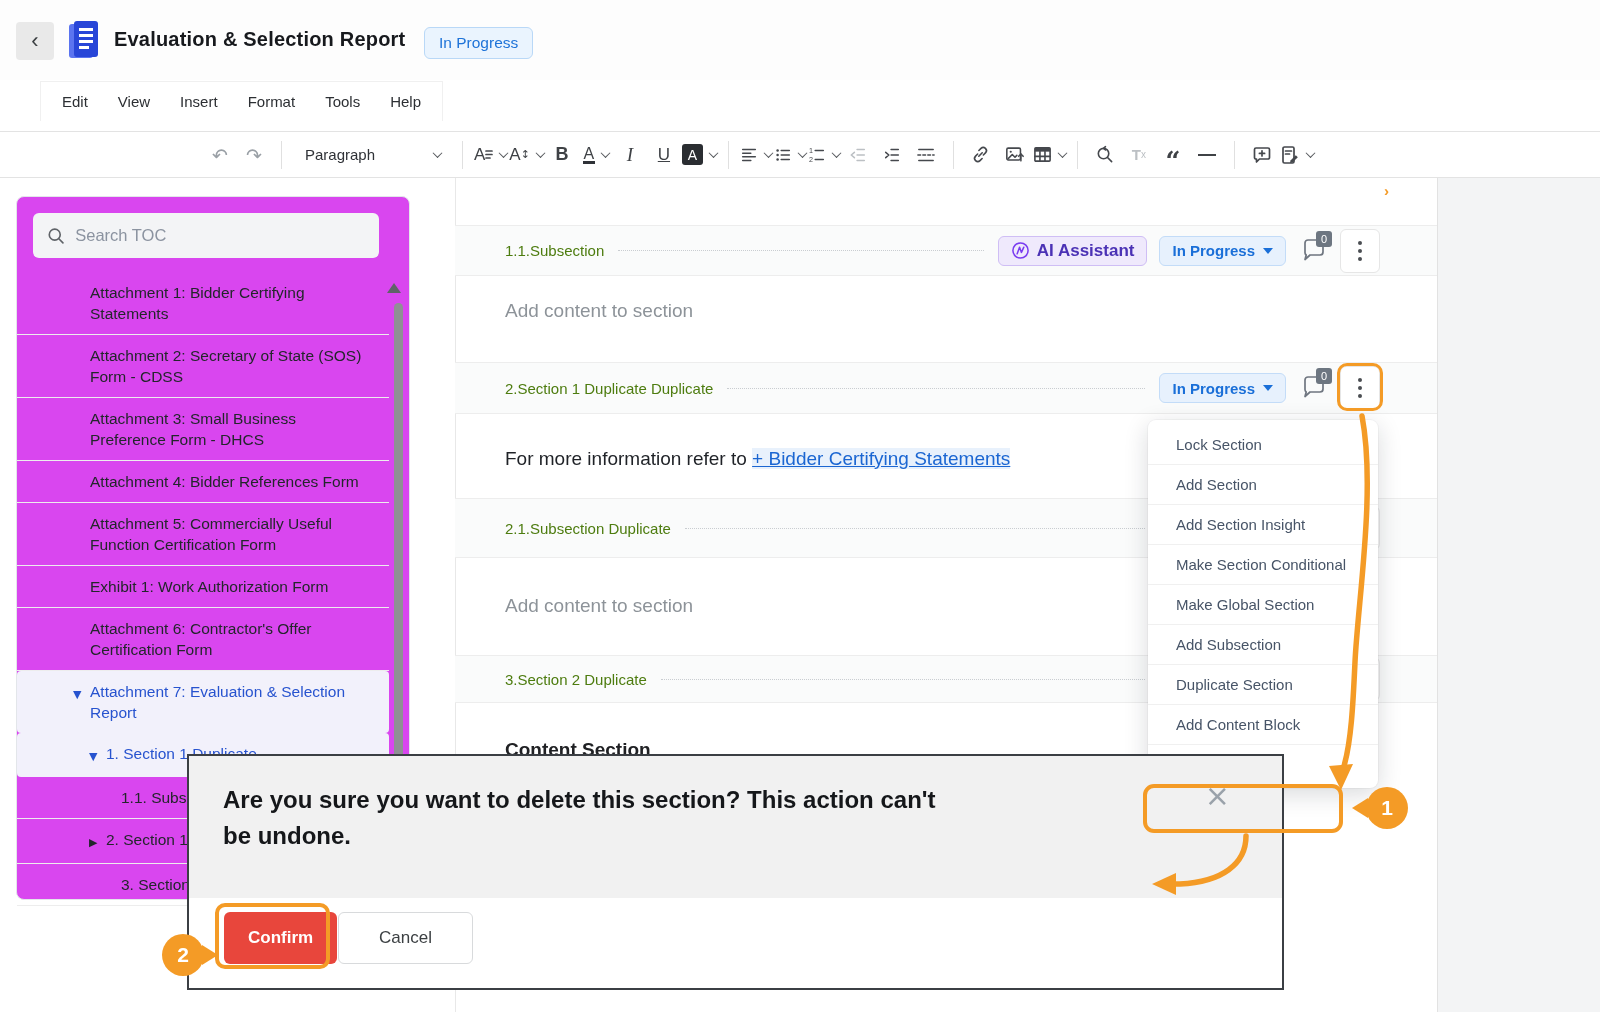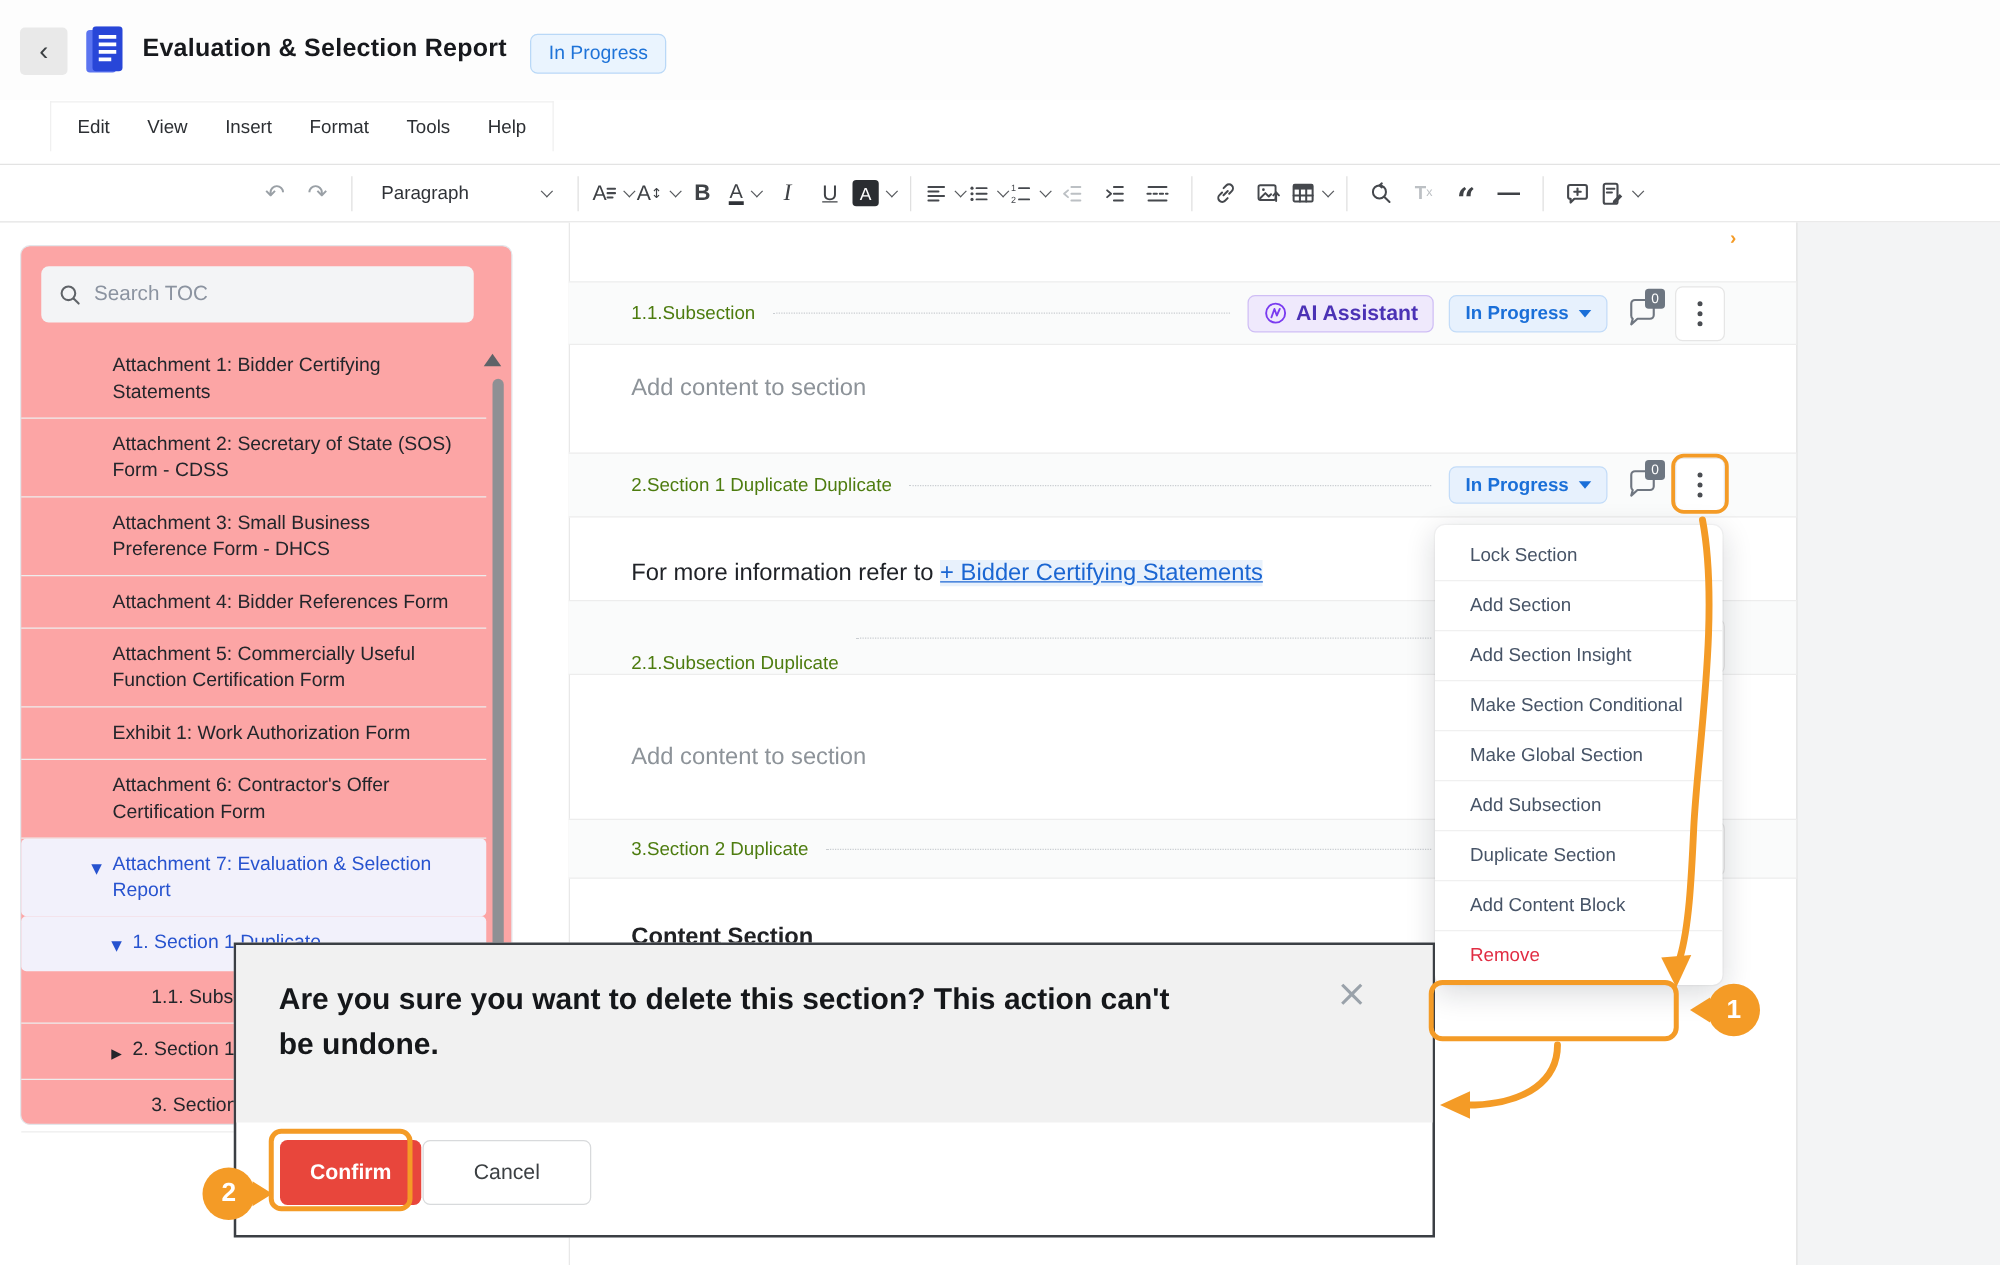--- a/index.html
+++ b/index.html
@@ -34,21 +34,21 @@
   .t-underline { font-size:17px; text-decoration:underline; }
   .fontcolor { font-size:16px; border-bottom:3px solid #2f3237; line-height:15px; padding:0 1px; }
   .bgcolor { width:21px; height:21px; background:#2a2d31; color:#fff; border-radius:3px; font-size:14px; display:flex; align-items:center; justify-content:center; }
   .t-letter { font-size:17px; }
   .mini { font-size:11px; font-family:"DejaVu Sans", sans-serif; }
   .t-tx b { font-size:15px; } .t-tx i { font-style:normal; font-size:10px; vertical-align:sub; }
   .t-quote { font-family:"DejaVu Serif", serif; font-size:26px; font-weight:bold; line-height:10px; padding-top:12px; }
   .t-hr { width:18px; height:2px; background:#3f4246; display:inline-block; }
 
   
-  .sidebar { position:absolute; left:16px; top:196px; width:394px; height:704px; background:#fca5a5; border:1px solid #e3e6ea; border-radius:8px; z-index:5; }
+  .sidebar { position:absolute; left:16px; top:196px; width:394px; height:704px; background:#d946ef; border:1px solid #e3e6ea; border-radius:8px; z-index:5; }
   .search-box { position:absolute; left:16px; top:16px; width:346px; height:45px; background:#f3f4f6; border-radius:6px; display:flex; align-items:center; padding:0 14px; gap:10px; }
   .search-box input { border:none; outline:none; background:transparent; font-family:inherit; font-size:16.5px; color:#3c4043; width:100%; }
   .search-box input::placeholder { color:#8b93a0; }
   .toc { position:absolute; left:0; top:75px; width:372px; }
   .toc-item { position:relative; display:flex; padding:10px 14px 10px 56px; font-size:15.5px; line-height:21px; color:#23262b; cursor:pointer; }
   .toc-item:not(.active) { border-bottom:1px solid #ededed; }
   .toc-item .caret { width:17px; flex:0 0 17px; font-size:11px; padding-top:3px; font-family:"DejaVu Sans", sans-serif; }
   .toc-item.active { background:#f2f1fb; color:#2753cf; border-radius:4px; }
   .toc-item.lvl1 { padding-left:72px; }
   .toc-item.lvl2 { padding-left:88px; }
@@ -76,21 +76,21 @@
   .doc-link { color:#1b66d2; text-decoration:underline; background:#e8f1fc; cursor:pointer; }
   .partial-bold { font-weight:bold; color:#202124; }
 
   
   .ctx-menu { position:absolute; left:1148px; top:420px; width:230px; background:#fff; border-radius:8px; box-shadow:0 6px 24px rgba(16,24,40,.16), 0 0 0 1px rgba(0,0,0,.03); z-index:60; padding:4px 0; }
   .cm-item { height:40px; display:flex; align-items:center; padding-left:28px; font-size:15px; color:#475467; cursor:pointer; }
   .cm-item + .cm-item { border-top:1px solid #f0f0f0; }
   .cm-item.danger { color:#e12d43; }
 
   
-  .dialog { position:absolute; left:187px; top:754px; width:961px; height:236px; background:#fff; border:2px solid #3b3f44; z-index:80; }
+  .dialog { position:absolute; left:187px; top:754px; width:1097px; height:236px; background:#fff; border:2px solid #3b3f44; z-index:80; }
   .dialog-msg { height:142px; background:#f1f1f1; padding:26px 90px 0 34px; }
   .dialog-msg span { display:block; font-size:24px; font-weight:bold; color:#15171a; line-height:36px; }
   .dialog-close { position:absolute; right:52px; top:22px; background:none; border:none; font-size:30px; color:#9aa2aa; cursor:pointer; font-family:"DejaVu Sans", sans-serif; }
   .btn-confirm { position:absolute; left:35px; top:156px; height:52px; padding:0 24px; background:#e8463c; color:#fff; border:none; border-radius:6px; font-size:17px; font-weight:bold; font-family:inherit; cursor:pointer; }
   .btn-cancel { position:absolute; left:149px; top:156px; height:52px; padding:0 40px; background:#fff; color:#3c4043; border:1px solid #d8dadc; border-radius:6px; font-size:17px; font-family:inherit; cursor:pointer; }
 
   
   .annot-kebab { position:absolute; left:1337px; top:363px; width:46px; height:48px; border:3px solid #f49b26; border-radius:10px; z-index:100; pointer-events:none; }
   .annot-remove { position:absolute; left:1143px; top:784px; width:200px; height:49px; border:4px solid #f49b26; border-radius:11px; z-index:100; pointer-events:none; }
   .annot-confirm { position:absolute; left:215px; top:903px; width:115px; height:66px; border:4px solid #f49b26; border-radius:10px; z-index:100; pointer-events:none; }
@@ -405,21 +405,21 @@
       </button>
       <button class="kebab">
           <i></i>
           <i></i>
           <i></i>
         </button>
     </div>
   </div>
   <span class="content-text" style="top:448px; color:#1f2227;"><span>For more information refer to </span><a class="doc-link">+ Bidder Certifying Statements</a></span>
 
-  <div class="sec-row" style="top:480px; height:60px;align-items:flex-end;">
+  <div class="sec-row" style="top:498px; height:60px;">
     <span class="sec-title">2.1.Subsection Duplicate</span>
     <span class="leader"></span>
     <div class="row-controls">
       <button class="status-dd">
           <span>In Progress</span>
           <span class="tri"></span>
         </button>
       <button class="comment-btn">
         <svg width="26" height="25" viewBox="0 0 26 25" style="stroke:#6f7680;fill:none;stroke-width:1.7;stroke-linecap:round;stroke-linejoin:round;">
             <path d="M8 3 h12 a3 3 0 0 1 3 3 v9 a3 3 0 0 1 -3 3 h-10 l-5 4.5 1.2-4.5 a3 3 0 0 1 -1.2 -2.5 v-9.5 a3 3 0 0 1 3 -3 z"></path>

